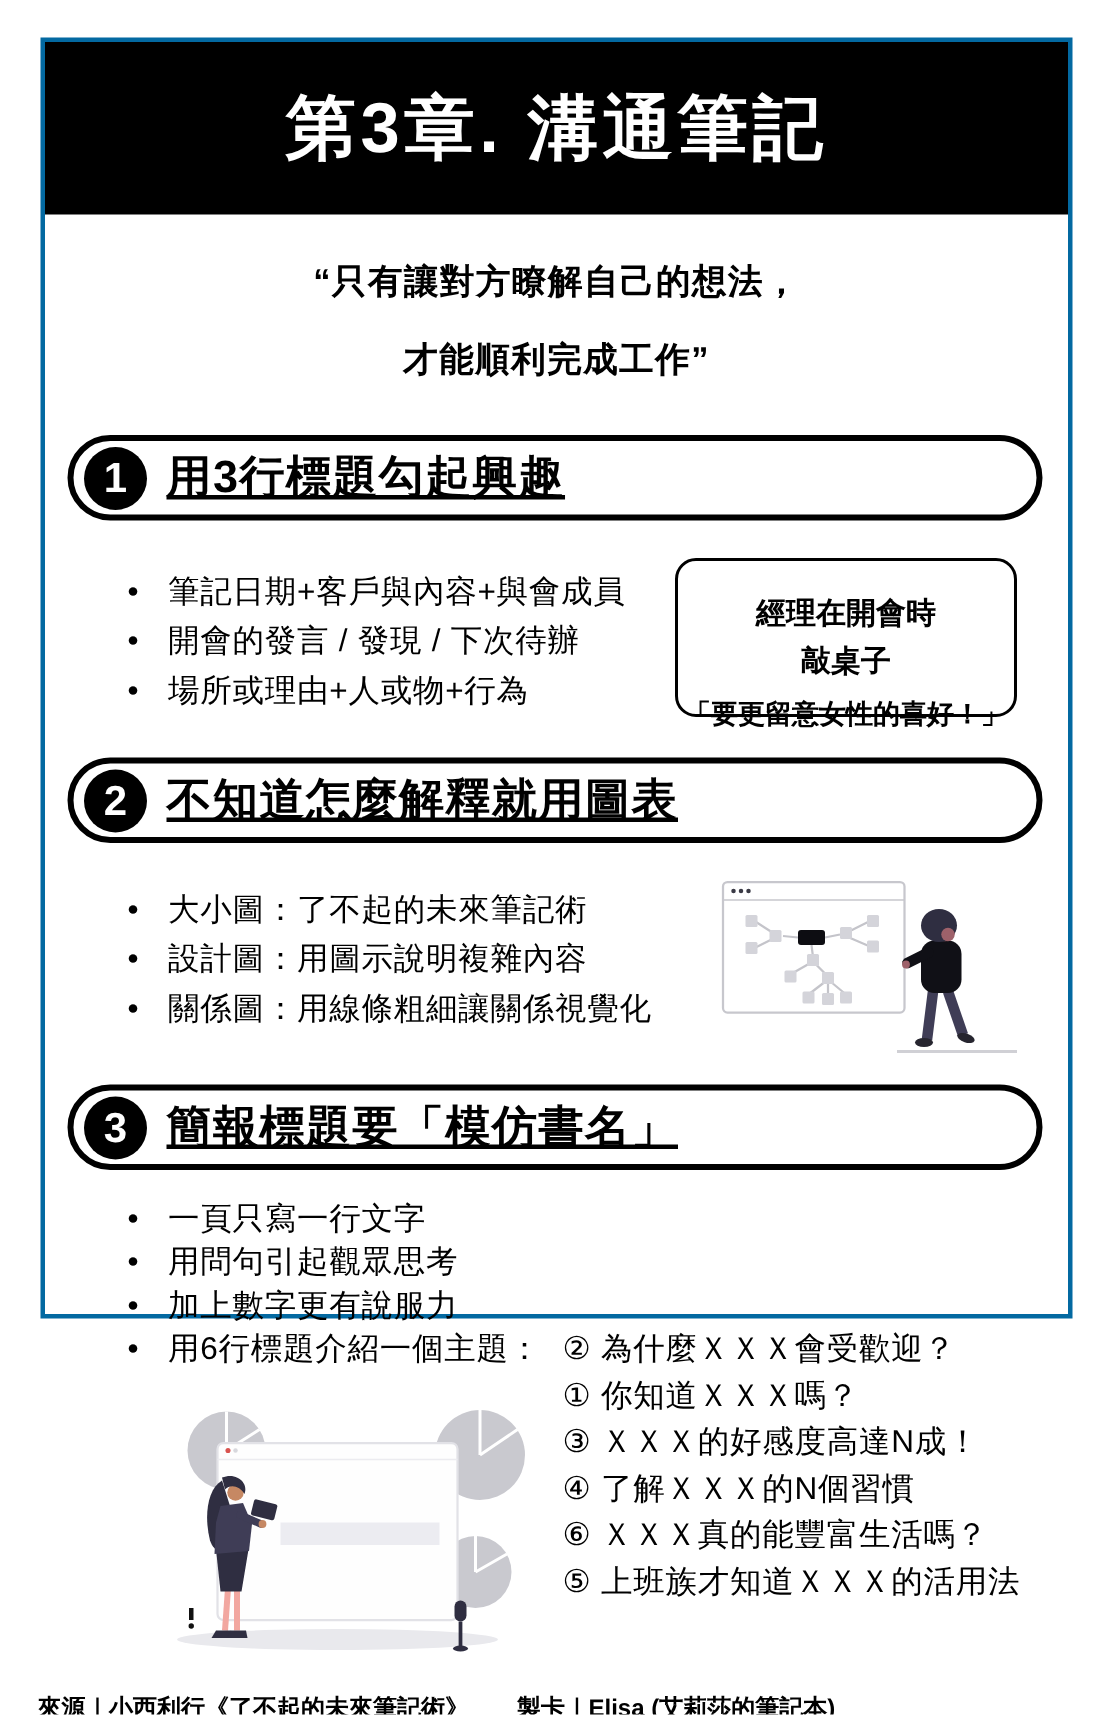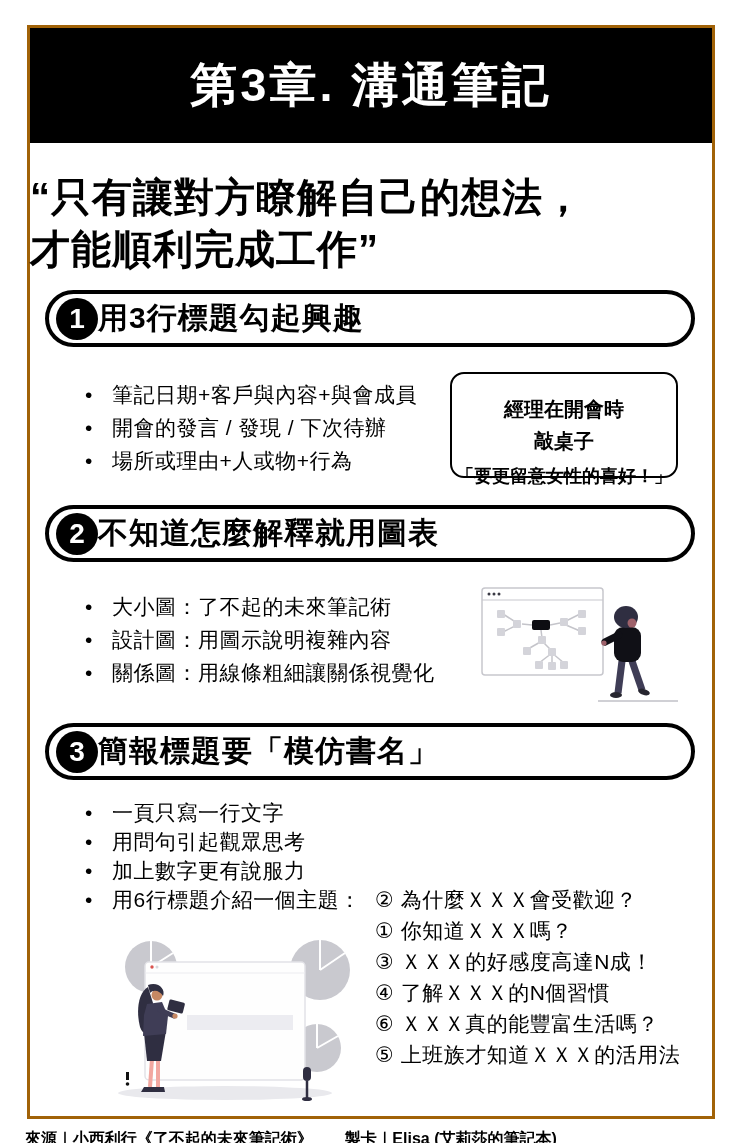--- a/index.html
+++ b/index.html
@@ -2,46 +2,46 @@
 <html><head>
 <meta charset="utf-8">
 <style>
   html,body{margin:0;padding:0;}
   body{
     width:740px;height:1143px;position:relative;background:#ffffff;
     font-family:"Liberation Sans","DejaVu Sans",sans-serif;color:#000;
     overflow:hidden;
   }
   .card{
-    position:absolute;left:27px;top:25px;width:688px;height:1094px;
-    border:3px solid #a16207;background:#fff;box-sizing:border-box;
+    position:absolute;left:27px;top:25px;width:688px;height:854px;
+    border:3px solid #0369a1;background:#fff;box-sizing:border-box;
   }
   .chapter-header{
     position:absolute;left:0;top:0;width:100%;height:115px;background:#000;
     display:flex;align-items:center;justify-content:center;
   }
   .chapter-title{
     color:#fff;font-size:47px;font-weight:bold;letter-spacing:3px;white-space:nowrap;
   }
   .quote{
-    position:absolute;left:0;top:143px;width:100%;text-align:left;
-    font-size:40px;font-weight:bold;line-height:52px;letter-spacing:1px;
+    position:absolute;left:0;top:133px;width:100%;text-align:center;
+    font-size:23px;font-weight:bold;line-height:52px;letter-spacing:1px;
   }
   .pill{
     position:absolute;left:15px;width:650px;height:57px;background:#fff;
     border:4px solid #000;border-radius:32px;box-sizing:border-box;
     display:flex;align-items:center;padding-left:7px;
   }
   .pill-num{
     width:42px;height:42px;border-radius:50%;background:#000;color:#fff;
     display:flex;align-items:center;justify-content:center;
     font-size:28px;font-weight:bold;flex:0 0 auto;
   }
   .pill-title{
-    font-size:30px;font-weight:bold;letter-spacing:1px;white-space:nowrap;
+    font-size:30px;font-weight:bold;margin-left:13px;letter-spacing:1px;white-space:nowrap;text-decoration:underline;
   }
   ul.bullets{position:absolute;left:55px;margin:0;padding:0;list-style:none;}
   ul.bullets li{display:flex;font-size:21px;font-weight:500;letter-spacing:0.5px;white-space:nowrap;}
   ul.bullets li .dot{width:27px;flex:0 0 auto;}
   .b1{top:350px;}  .b1 li{line-height:33px;}
   .b2{top:562px;}  .b2 li{line-height:33px;}
   .b3{top:770px;}  .b3 li{line-height:29px;}
   .callout{
     position:absolute;left:420px;top:344px;width:228px;height:106px;
     border:2px solid #000;border-radius:14px;box-sizing:border-box;

